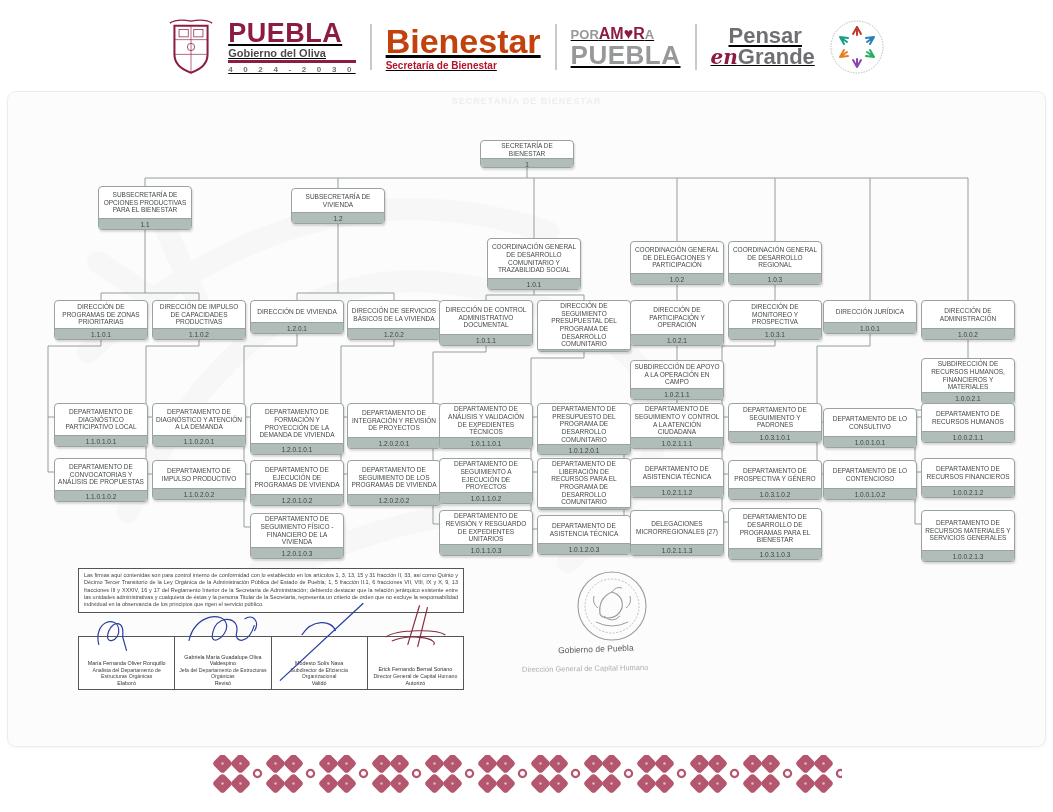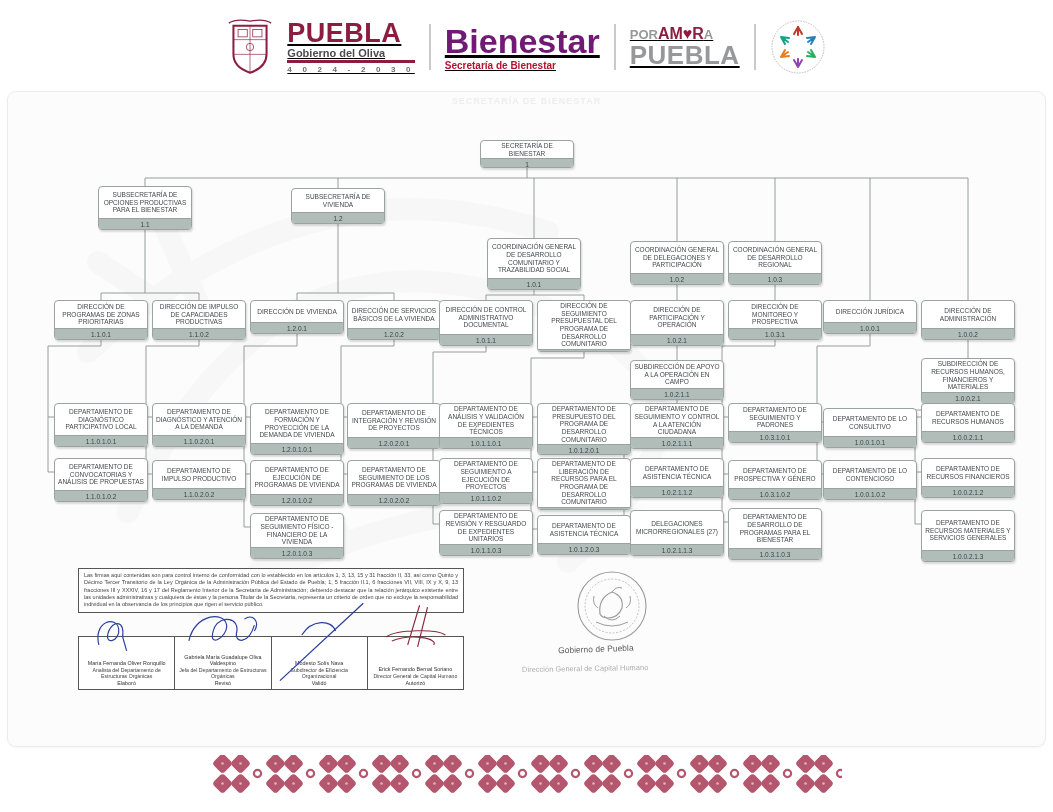--- a/index.html
+++ b/index.html
@@ -6,21 +6,21 @@
   body{width:1053px;height:812px;position:relative;font-family:"Liberation Sans",sans-serif;overflow:hidden;}
 
   
   .header{position:absolute;left:0;top:8px;width:1053px;height:78px;display:flex;align-items:center;justify-content:center;gap:14px;text-decoration:underline;}
   .hdr-divider{width:2px;height:46px;background:#c9c9cc;}
   .puebla-block{display:flex;flex-direction:column;line-height:1;}
   .puebla-name{font-size:27px;font-weight:bold;color:#8c1d40;letter-spacing:.5px;}
   .puebla-sub{font-size:11px;font-weight:bold;color:#4a4b4d;border-bottom:3px solid #8c1d40;padding-bottom:1px;margin-top:1px;}
   .puebla-years{font-size:8px;font-weight:bold;color:#6e6f71;letter-spacing:4.2px;margin-top:3px;}
   .bien-block{display:flex;flex-direction:column;line-height:1;}
-  .bien-name{font-size:34px;font-weight:bold;color:#701a75;}
+  .bien-name{font-size:34px;font-weight:bold;color:#c2410c;}
   .bien-sub{font-size:10px;font-weight:bold;color:#b5122e;margin-top:3px;}
   .amor-block{display:flex;flex-direction:column;line-height:1;}
   .amor-top{font-size:13px;font-weight:bold;color:#96989a;}
   .amor-top .accent{color:#8c1d40;font-size:16px;}
   .amor-bottom{font-size:26px;font-weight:bold;color:#96989a;letter-spacing:.5px;}
   .pensar-block{line-height:.95;position:relative;}
   .pensar-word{font-size:22px;font-weight:bold;color:#6d6f72;display:block;margin-left:18px;}
   .pensar-en{font-size:20px;font-style:italic;font-family:"DejaVu Serif",serif;color:#8c1d40;font-weight:bold;}
   .pensar-grande{font-size:22px;font-weight:bold;color:#6d6f72;}
 
@@ -77,20 +77,24 @@
   <div class="bien-block">
     <span class="bien-name">Bienestar</span>
     <span class="bien-sub">Secretaría de Bienestar</span>
   </div>
   <div class="hdr-divider"></div>
   <div class="amor-block">
     <span class="amor-top"><span>POR</span><span class="accent">AM♥R</span><span>A</span></span>
     <span class="amor-bottom">PUEBLA</span>
   </div>
   <div class="hdr-divider"></div>
+  <div class="pensar-block">
+    <span class="pensar-word">Pensar</span>
+    <span><span class="pensar-en">en</span><span class="pensar-grande">Grande</span></span>
+  </div>
   <svg width="56" height="56" viewBox="0 0 56 56">
     <circle cx="28" cy="28" r="26" fill="#fff" stroke="#b9b9b9" stroke-width="1" stroke-dasharray="1.5 1.2"></circle>
     <g stroke-width="2" stroke-linecap="round" fill="none">
       <g stroke="#c0392b">
           <path d="M28 8 l-4 7 M28 8 l4 7 M28 8 l0 8"></path>
         </g>
       <g stroke="#2980b9">
           <path d="M45 18 l-8 1 M45 18 l-4 7 M45 18 l-7 5"></path>
         </g>
       <g stroke="#27ae60">

